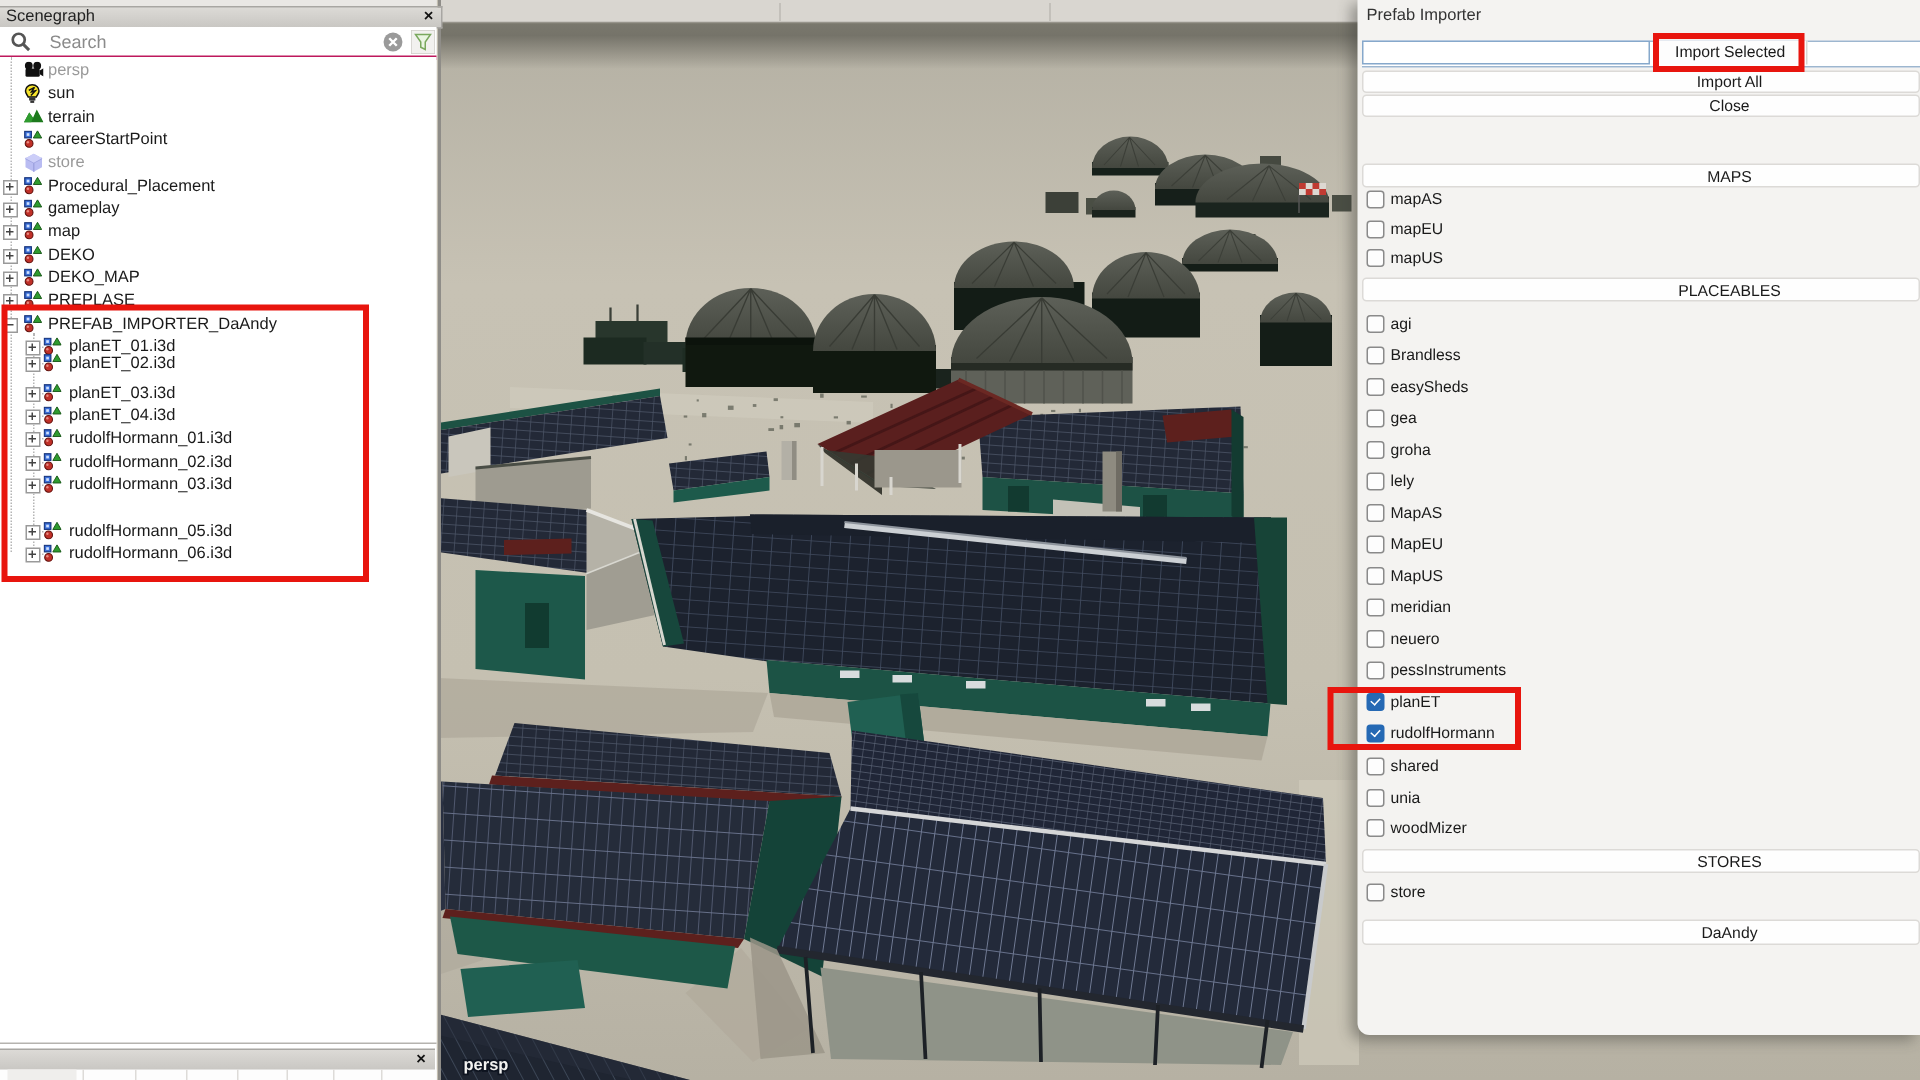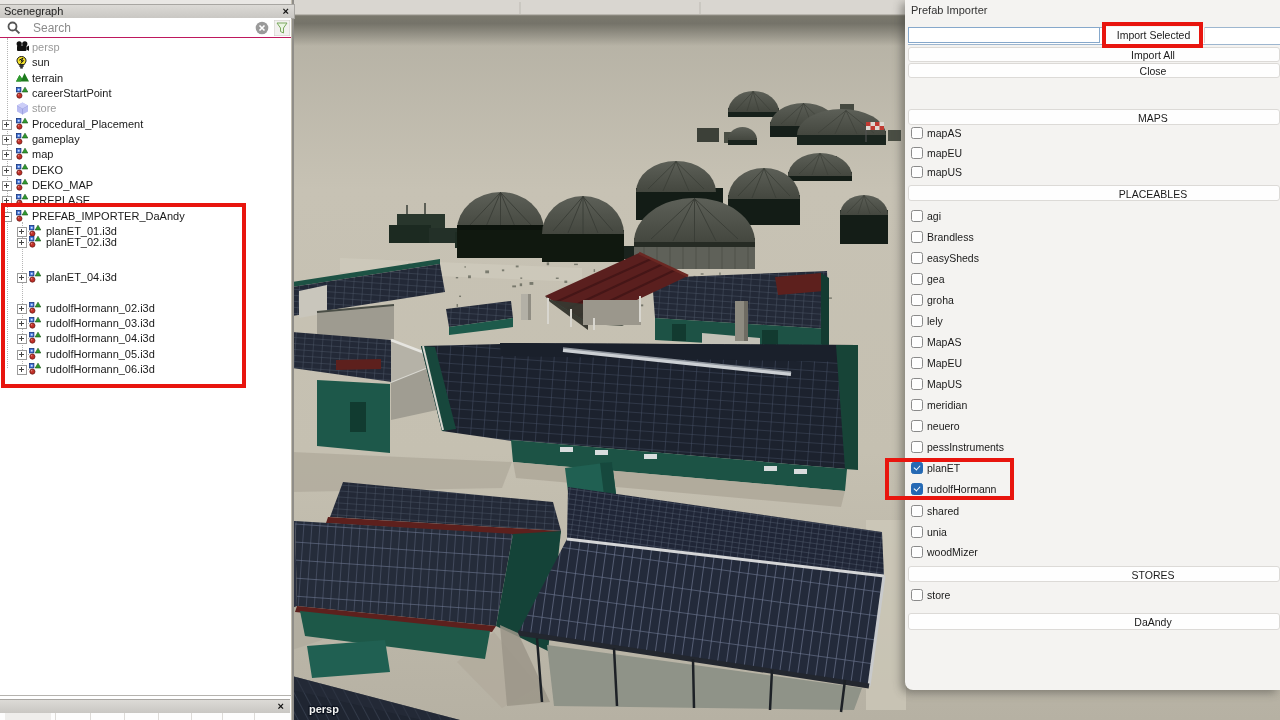--- a/index.html
+++ b/index.html
@@ -512,34 +512,62 @@
           <div style="position:absolute;left:21px;top:5px;width:1px;height:5px;background:#444;"></div>
           <div style="position:absolute;left:29px;top:1px;"><svg width="12" height="12" viewBox="0 0 12 12">
               <rect x="0.5" y="0.5" width="4.4" height="4.4" fill="#3a6fd8" stroke="#16337a" stroke-width="0.8"></rect>
               <rect x="1.8" y="1.8" width="1.8" height="1.8" fill="#cfe0ff"></rect>
               <path d="M9 0.2 L11.8 5 L6.2 5 Z" fill="#2f9b2f" stroke="#145414" stroke-width="0.6"></path>
               <circle cx="3.4" cy="8.6" r="2.6" fill="#c03028" stroke="#5e120e" stroke-width="0.7"></circle>
               <circle cx="2.6" cy="7.8" r="0.8" fill="#e88a80"></circle>
             </svg></div>
           <span class="tlabel" style="left:46px">planET_02.i3d</span>
         </div>
+        <div class="trow" style="left:0;top:216.6px;width:291px;">
+          <div style="position:absolute;left:22px;top:7px;width:7px;border-top:1px dotted #b5b5b5"></div>
+          <div style="position:absolute;left:17px;top:3px;width:8px;height:8px;border:1px solid #9a9a9a;background:#fff;"></div>
+          <div style="position:absolute;left:19px;top:7px;width:5px;height:1px;background:#444;"></div>
+          <div style="position:absolute;left:21px;top:5px;width:1px;height:5px;background:#444;"></div>
+          <div style="position:absolute;left:29px;top:1px;"><svg width="12" height="12" viewBox="0 0 12 12">
+              <rect x="0.5" y="0.5" width="4.4" height="4.4" fill="#3a6fd8" stroke="#16337a" stroke-width="0.8"></rect>
+              <rect x="1.8" y="1.8" width="1.8" height="1.8" fill="#cfe0ff"></rect>
+              <path d="M9 0.2 L11.8 5 L6.2 5 Z" fill="#2f9b2f" stroke="#145414" stroke-width="0.6"></path>
+              <circle cx="3.4" cy="8.6" r="2.6" fill="#c03028" stroke="#5e120e" stroke-width="0.7"></circle>
+              <circle cx="2.6" cy="7.8" r="0.8" fill="#e88a80"></circle>
+            </svg></div>
+          <span class="tlabel" style="left:46px">planET_03.i3d</span>
+        </div>
         <div class="trow" style="left:0;top:231.9px;width:249px;">
           <div style="position:absolute;left:22px;top:7px;width:7px;border-top:1px dotted #b5b5b5"></div>
           <div style="position:absolute;left:17px;top:3px;width:8px;height:8px;border:1px solid #9a9a9a;background:#fff;"></div>
           <div style="position:absolute;left:19px;top:7px;width:5px;height:1px;background:#444;"></div>
           <div style="position:absolute;left:21px;top:5px;width:1px;height:5px;background:#444;"></div>
           <div style="position:absolute;left:29px;top:1px;"><svg width="12" height="12" viewBox="0 0 12 12">
               <rect x="0.5" y="0.5" width="4.4" height="4.4" fill="#3a6fd8" stroke="#16337a" stroke-width="0.8"></rect>
               <rect x="1.8" y="1.8" width="1.8" height="1.8" fill="#cfe0ff"></rect>
               <path d="M9 0.2 L11.8 5 L6.2 5 Z" fill="#2f9b2f" stroke="#145414" stroke-width="0.6"></path>
               <circle cx="3.4" cy="8.6" r="2.6" fill="#c03028" stroke="#5e120e" stroke-width="0.7"></circle>
               <circle cx="2.6" cy="7.8" r="0.8" fill="#e88a80"></circle>
             </svg></div>
           <span class="tlabel" style="left:46px">planET_04.i3d</span>
         </div>
+        <div class="trow" style="left:0;top:247.3px;width:291px;">
+          <div style="position:absolute;left:22px;top:7px;width:7px;border-top:1px dotted #b5b5b5"></div>
+          <div style="position:absolute;left:17px;top:3px;width:8px;height:8px;border:1px solid #9a9a9a;background:#fff;"></div>
+          <div style="position:absolute;left:19px;top:7px;width:5px;height:1px;background:#444;"></div>
+          <div style="position:absolute;left:21px;top:5px;width:1px;height:5px;background:#444;"></div>
+          <div style="position:absolute;left:29px;top:1px;"><svg width="12" height="12" viewBox="0 0 12 12">
+              <rect x="0.5" y="0.5" width="4.4" height="4.4" fill="#3a6fd8" stroke="#16337a" stroke-width="0.8"></rect>
+              <rect x="1.8" y="1.8" width="1.8" height="1.8" fill="#cfe0ff"></rect>
+              <path d="M9 0.2 L11.8 5 L6.2 5 Z" fill="#2f9b2f" stroke="#145414" stroke-width="0.6"></path>
+              <circle cx="3.4" cy="8.6" r="2.6" fill="#c03028" stroke="#5e120e" stroke-width="0.7"></circle>
+              <circle cx="2.6" cy="7.8" r="0.8" fill="#e88a80"></circle>
+            </svg></div>
+          <span class="tlabel" style="left:46px">rudolfHormann_01.i3d</span>
+        </div>
         <div class="trow" style="left:0;top:262.6px;width:274px;">
           <div style="position:absolute;left:22px;top:7px;width:7px;border-top:1px dotted #b5b5b5"></div>
           <div style="position:absolute;left:17px;top:3px;width:8px;height:8px;border:1px solid #9a9a9a;background:#fff;"></div>
           <div style="position:absolute;left:19px;top:7px;width:5px;height:1px;background:#444;"></div>
           <div style="position:absolute;left:21px;top:5px;width:1px;height:5px;background:#444;"></div>
           <div style="position:absolute;left:29px;top:1px;"><svg width="12" height="12" viewBox="0 0 12 12">
               <rect x="0.5" y="0.5" width="4.4" height="4.4" fill="#3a6fd8" stroke="#16337a" stroke-width="0.8"></rect>
               <rect x="1.8" y="1.8" width="1.8" height="1.8" fill="#cfe0ff"></rect>
               <path d="M9 0.2 L11.8 5 L6.2 5 Z" fill="#2f9b2f" stroke="#145414" stroke-width="0.6"></path>
               <circle cx="3.4" cy="8.6" r="2.6" fill="#c03028" stroke="#5e120e" stroke-width="0.7"></circle>
@@ -553,34 +581,20 @@
           <div style="position:absolute;left:19px;top:7px;width:5px;height:1px;background:#444;"></div>
           <div style="position:absolute;left:21px;top:5px;width:1px;height:5px;background:#444;"></div>
           <div style="position:absolute;left:29px;top:1px;"><svg width="12" height="12" viewBox="0 0 12 12">
               <rect x="0.5" y="0.5" width="4.4" height="4.4" fill="#3a6fd8" stroke="#16337a" stroke-width="0.8"></rect>
               <rect x="1.8" y="1.8" width="1.8" height="1.8" fill="#cfe0ff"></rect>
               <path d="M9 0.2 L11.8 5 L6.2 5 Z" fill="#2f9b2f" stroke="#145414" stroke-width="0.6"></path>
               <circle cx="3.4" cy="8.6" r="2.6" fill="#c03028" stroke="#5e120e" stroke-width="0.7"></circle>
               <circle cx="2.6" cy="7.8" r="0.8" fill="#e88a80"></circle>
             </svg></div>
           <span class="tlabel" style="left:46px">rudolfHormann_03.i3d</span>
-        </div>
-        <div class="trow" style="left:0;top:293.3px;width:291px;">
-          <div style="position:absolute;left:22px;top:7px;width:7px;border-top:1px dotted #b5b5b5"></div>
-          <div style="position:absolute;left:17px;top:3px;width:8px;height:8px;border:1px solid #9a9a9a;background:#fff;"></div>
-          <div style="position:absolute;left:19px;top:7px;width:5px;height:1px;background:#444;"></div>
-          <div style="position:absolute;left:21px;top:5px;width:1px;height:5px;background:#444;"></div>
-          <div style="position:absolute;left:29px;top:1px;"><svg width="12" height="12" viewBox="0 0 12 12">
-              <rect x="0.5" y="0.5" width="4.4" height="4.4" fill="#3a6fd8" stroke="#16337a" stroke-width="0.8"></rect>
-              <rect x="1.8" y="1.8" width="1.8" height="1.8" fill="#cfe0ff"></rect>
-              <path d="M9 0.2 L11.8 5 L6.2 5 Z" fill="#2f9b2f" stroke="#145414" stroke-width="0.6"></path>
-              <circle cx="3.4" cy="8.6" r="2.6" fill="#c03028" stroke="#5e120e" stroke-width="0.7"></circle>
-              <circle cx="2.6" cy="7.8" r="0.8" fill="#e88a80"></circle>
-            </svg></div>
-          <span class="tlabel" style="left:46px">rudolfHormann_04.i3d</span>
         </div>
         <div class="trow" style="left:0;top:308.6px;width:291px;">
           <div style="position:absolute;left:22px;top:7px;width:7px;border-top:1px dotted #b5b5b5"></div>
           <div style="position:absolute;left:17px;top:3px;width:8px;height:8px;border:1px solid #9a9a9a;background:#fff;"></div>
           <div style="position:absolute;left:19px;top:7px;width:5px;height:1px;background:#444;"></div>
           <div style="position:absolute;left:21px;top:5px;width:1px;height:5px;background:#444;"></div>
           <div style="position:absolute;left:29px;top:1px;"><svg width="12" height="12" viewBox="0 0 12 12">
               <rect x="0.5" y="0.5" width="4.4" height="4.4" fill="#3a6fd8" stroke="#16337a" stroke-width="0.8"></rect>
               <rect x="1.8" y="1.8" width="1.8" height="1.8" fill="#cfe0ff"></rect>
               <path d="M9 0.2 L11.8 5 L6.2 5 Z" fill="#2f9b2f" stroke="#145414" stroke-width="0.6"></path>

